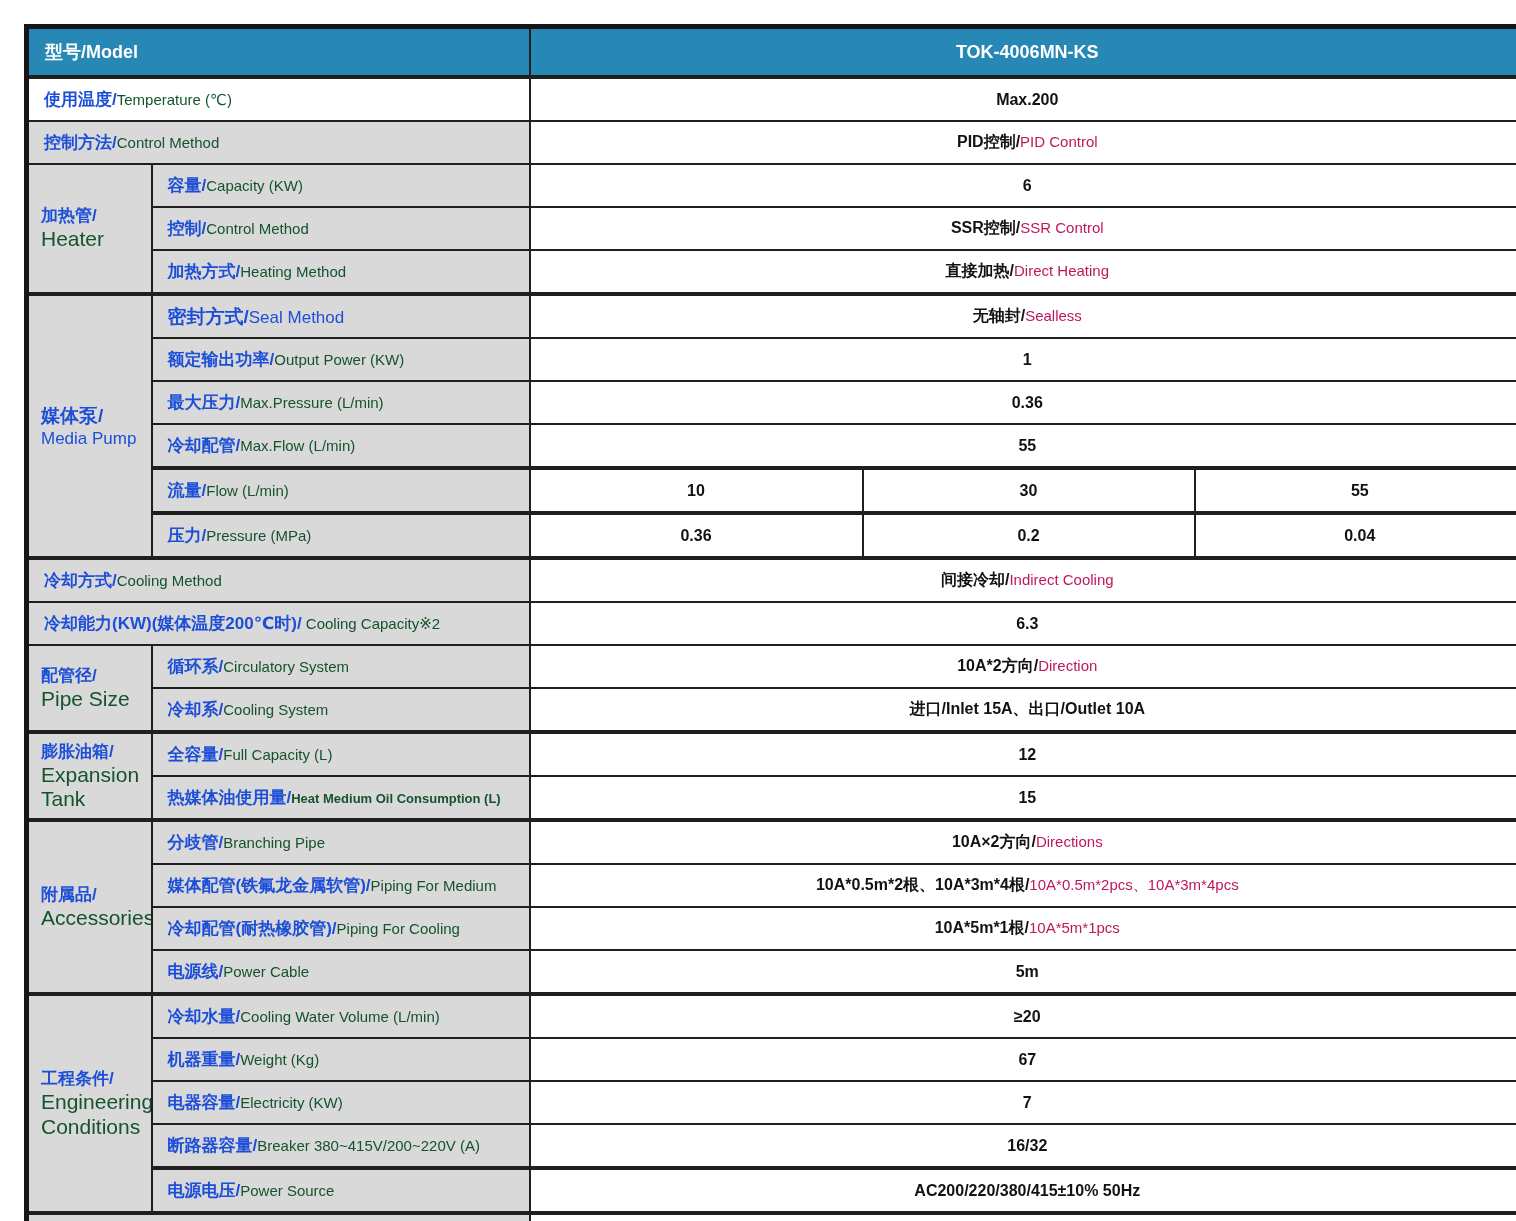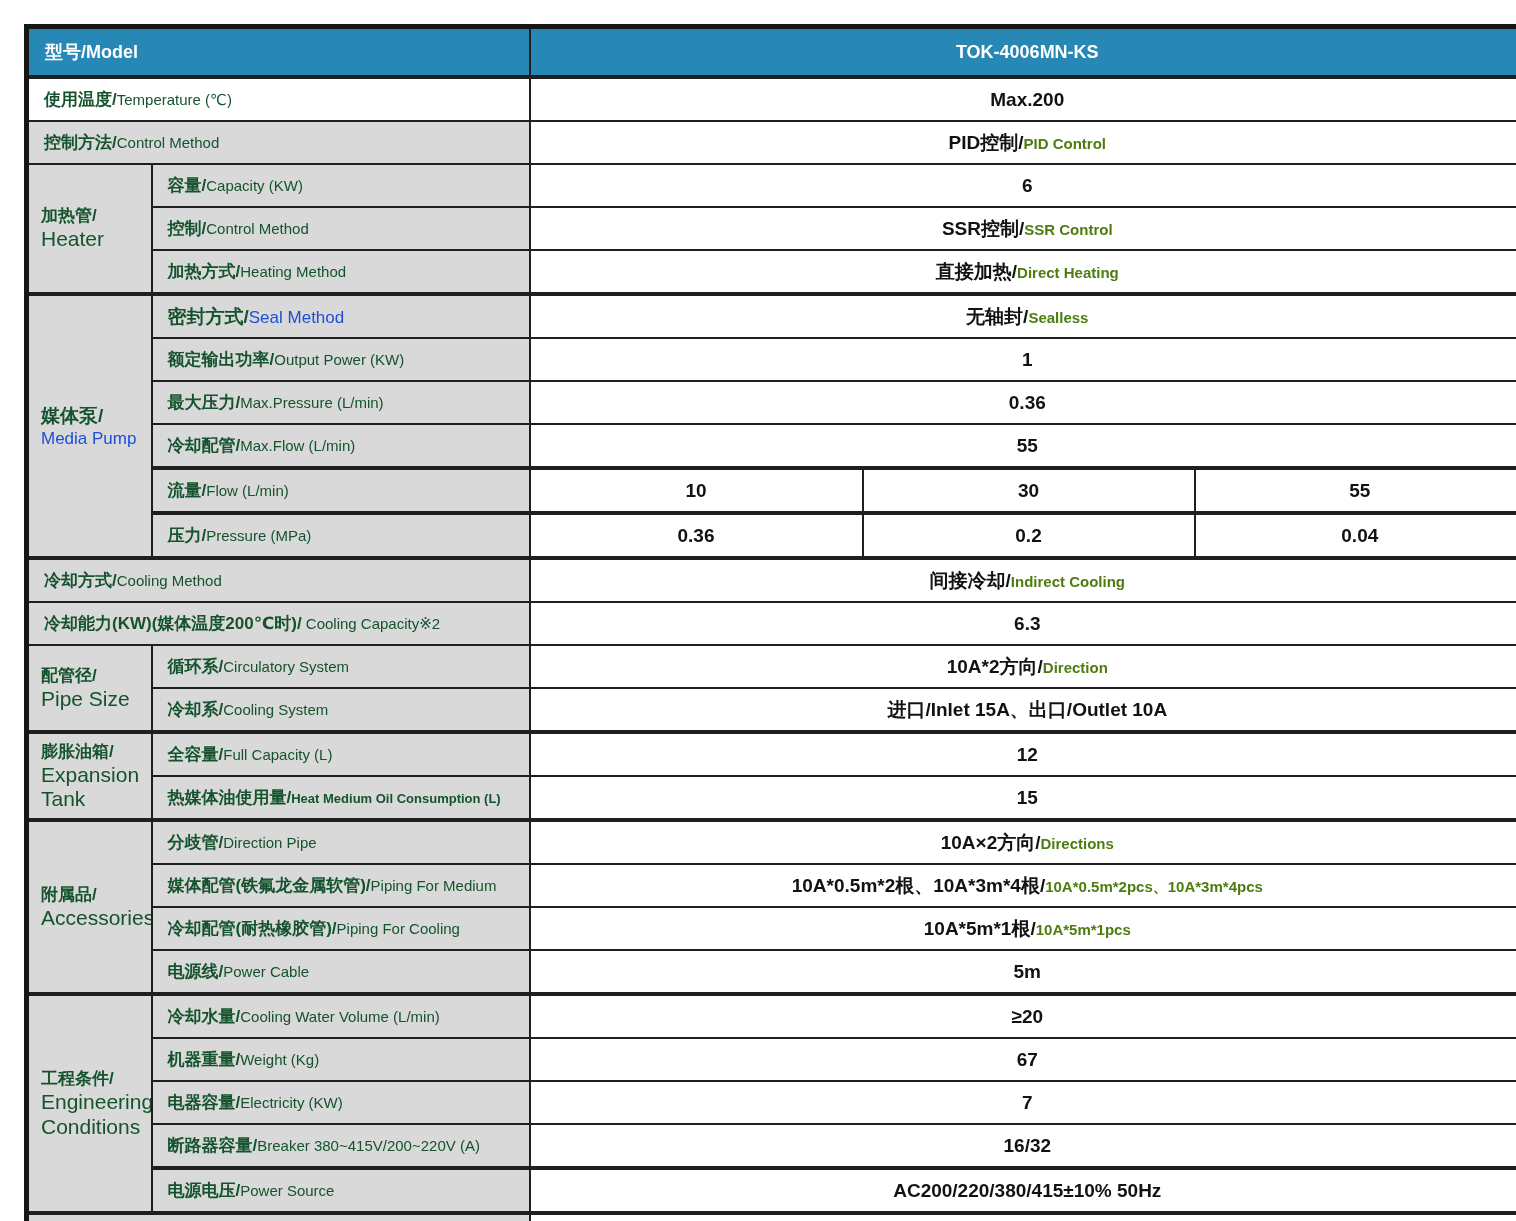--- a/index.html
+++ b/index.html
@@ -53,37 +53,36 @@
     padding-left: 12px;
     white-space: normal;
   }
   td.value {
     background: #ffffff;
     text-align: center;
   }
   
   .zh {
     font-weight: bold;
-    color: #14532d;
+    color: #1d4ed8;
     font-size: 17px;
   }
   .en {
     color: #14532d;
     font-size: 15px;
     font-weight: normal;
   }
   .vzh {
     font-weight: bold;
     color: #121212;
-    font-size: 19px;
+    font-size: 16px;
   }
   .ven {
-    color: #4d7c0f;
+    color: #be185d;
     font-size: 15px;
-    font-weight: bold;
   }
   .group .zh { display: block; line-height: 1.3; }
   .group .en { display: block; line-height: 1.15; font-size: 21px; }
   
   tr.sec-end > td { border-bottom-width: 4px; }
   td.group { border-bottom-width: 4px; }
   
   tr.emph .zh { font-size: 19px; }
   tr.emph .en { font-size: 17px; color: #1d4ed8; }
   
@@ -202,21 +201,21 @@
   <tr class="sec-end small">
     <td class="label"><span class="zh">热媒体油使用量/</span><span class="en">Heat Medium Oil Consumption (L)</span></td>
     <td class="value" colspan="3"><span class="vzh">15</span></td>
   </tr>
 
   <tr>
     <td class="group" rowspan="4">
             <span class="zh">附属品/</span>
             <span class="en">Accessories</span>
           </td>
-    <td class="label"><span class="zh">分歧管/</span><span class="en">Direction Pipe</span></td>
+    <td class="label"><span class="zh">分歧管/</span><span class="en">Branching Pipe</span></td>
     <td class="value" colspan="3"><span class="vzh">10A×2方向/</span><span class="ven">Directions</span></td>
   </tr>
   <tr>
     <td class="label"><span class="zh">媒体配管(铁氟龙金属软管)/</span><span class="en">Piping For Medium</span></td>
     <td class="value" colspan="3"><span class="vzh">10A*0.5m*2根、10A*3m*4根/</span><span class="ven">10A*0.5m*2pcs、10A*3m*4pcs</span></td>
   </tr>
   <tr>
     <td class="label"><span class="zh">冷却配管(耐热橡胶管)/</span><span class="en">Piping For Cooling</span></td>
     <td class="value" colspan="3"><span class="vzh">10A*5m*1根/</span><span class="ven">10A*5m*1pcs</span></td>
   </tr>

